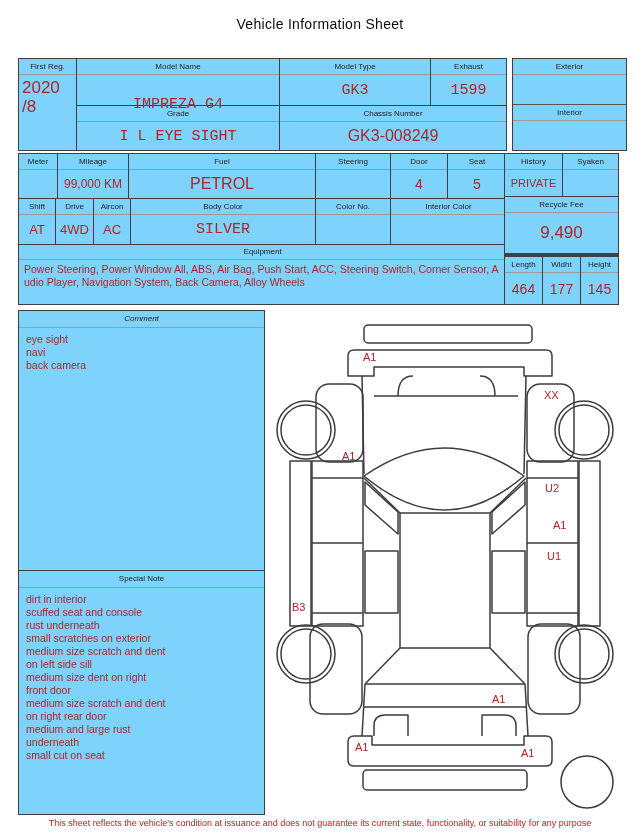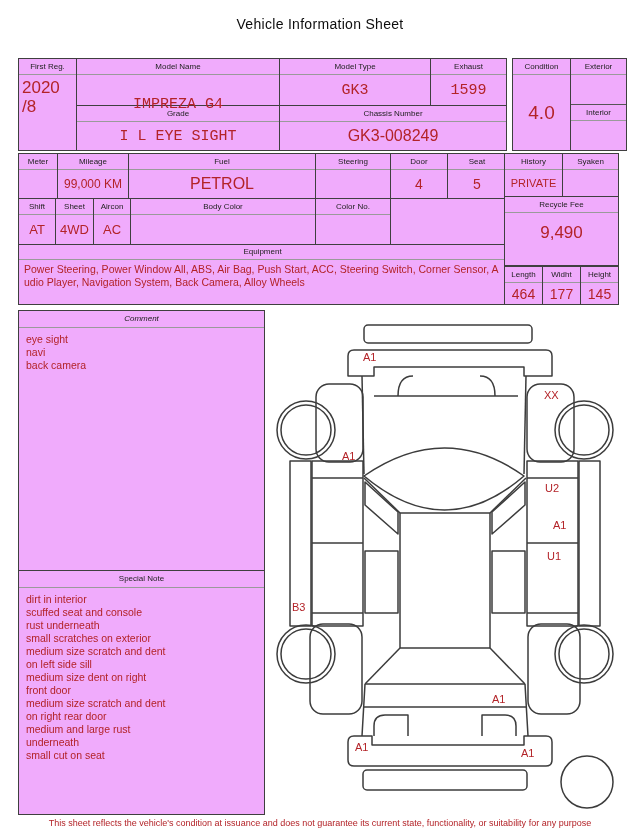--- a/index.html
+++ b/index.html
@@ -1,29 +1,29 @@
 <!DOCTYPE html>
 <html><head>
 <meta charset="utf-8">
 <style>
   html,body{margin:0;padding:0;background:#fff;}
   .page{position:relative;width:640px;height:835px;background:#fff;
         font-family:"Liberation Sans",sans-serif;color:#1a1a1a;overflow:hidden;}
   .title{position:absolute;top:16px;left:0;width:100%;text-align:center;
          font-size:14px;letter-spacing:.3px;color:#0d0d0d;}
-  .box{position:absolute;border:1px solid #3f3f3f;box-sizing:border-box;background:#f0abfc;}
+  .box{position:absolute;border:1px solid #3f3f3f;box-sizing:border-box;background:#7dd3fc;}
   .boxA{left:18px;top:58px;width:489px;height:93px;display:flex;}
   .boxB{left:18px;top:153px;width:489px;height:152px;display:flex;flex-direction:column;}
   .boxC{left:512px;top:58px;width:115px;height:93px;display:flex;}
   .boxD{left:504px;top:153px;width:115px;height:152px;display:flex;flex-direction:column;}
   .boxE{left:18px;top:310px;width:247px;height:505px;display:flex;flex-direction:column;}
   .row{display:flex;box-sizing:border-box;min-height:0;}
   .col{display:flex;flex-direction:column;box-sizing:border-box;min-width:0;}
   .cell{display:flex;flex-direction:column;box-sizing:border-box;min-width:0;}
-  .br{border-right:1px solid #3f3f3f;} .bb{border-bottom:1px solid #3f3f3f;} .bt{border-top:2px solid #404040;margin-top:12px;}
+  .br{border-right:1px solid #3f3f3f;} .bb{border-bottom:1px solid #3f3f3f;} .bt{border-top:4px solid #404040;}
   .f1{flex:1;min-width:0;min-height:0;}
   .ch{height:15px;line-height:15px;flex:none;text-align:center;font-size:8px;color:#222;
       border-bottom:1px solid #9a9a9a;white-space:nowrap;overflow:hidden;}
   .cv{flex:1;display:flex;align-items:center;justify-content:center;color:#b32328;
       white-space:pre-line;text-align:center;min-height:0;}
   .v19{font-size:19px;} .v17{font-size:17px;} .v16{font-size:16px;} .v15{font-size:15px;font-family:Liberation Mono, monospace;}
   .v14{font-size:14px;} .v13{font-size:13px;} .v12{font-size:12px;} .v11{font-size:11px;}
   .reg-v{justify-content:flex-start;align-items:flex-start;padding:3px 0 0 3px;
          font-size:17px;line-height:19px;text-align:left;}
   .equip-body{flex:1;color:#b32328;font-size:10.5px;line-height:13px;padding:3px 5px;
@@ -105,46 +105,47 @@
         <div class="ch">Seat</div>
         <div class="cv v14">5</div>
       </div>
     </div>
     <div class="row bb" style="height:46px;flex:none;">
       <div class="cell br" style="width:37px;flex:none;">
         <div class="ch">Shift</div>
         <div class="cv v13">AT</div>
       </div>
       <div class="cell br" style="width:38px;flex:none;">
-        <div class="ch">Sheet</div>
+        <div class="ch">Drive</div>
         <div class="cv v13">4WD</div>
       </div>
       <div class="cell br" style="width:37px;flex:none;">
         <div class="ch">Aircon</div>
         <div class="cv v13">AC</div>
       </div>
       <div class="cell br" style="width:185px;flex:none;">
         <div class="ch">Body Color</div>
+        <div class="cv v15">SILVER</div>
       </div>
       <div class="cell br" style="width:75px;flex:none;">
         <div class="ch">Color No.</div>
+        <div class="cv v12"></div>
+      </div>
+      <div class="cell f1">
+        <div class="ch">Interior Color</div>
         <div class="cv v12"></div>
       </div>
     </div>
     <div class="col f1">
       <div class="ch" style="height:14px;line-height:14px;">Equipment</div>
       <div class="equip-body">Power Steering, Power Window  All, ABS, Air Bag, Push Start, ACC, Steering Switch, Corner Sensor, Audio Player, Navigation System, Back Camera, Alloy Wheels</div>
     </div>
   </div>
 
   <div class="box boxC">
-    <div class="cell br" style="width:58px;flex:none;">
-      <div class="ch">Condition</div>
-      <div class="cv v19">4.0</div>
-    </div>
     <div class="col f1">
       <div class="ch">Exterior</div>
       <div class="cv v12"></div>
       <div class="ch" style="border-top:1px solid #555;">Interior</div>
       <div class="cv v12"></div>
     </div>
   </div>
 
   <div class="box boxD">
     <div class="row bb" style="height:43px;flex:none;">

